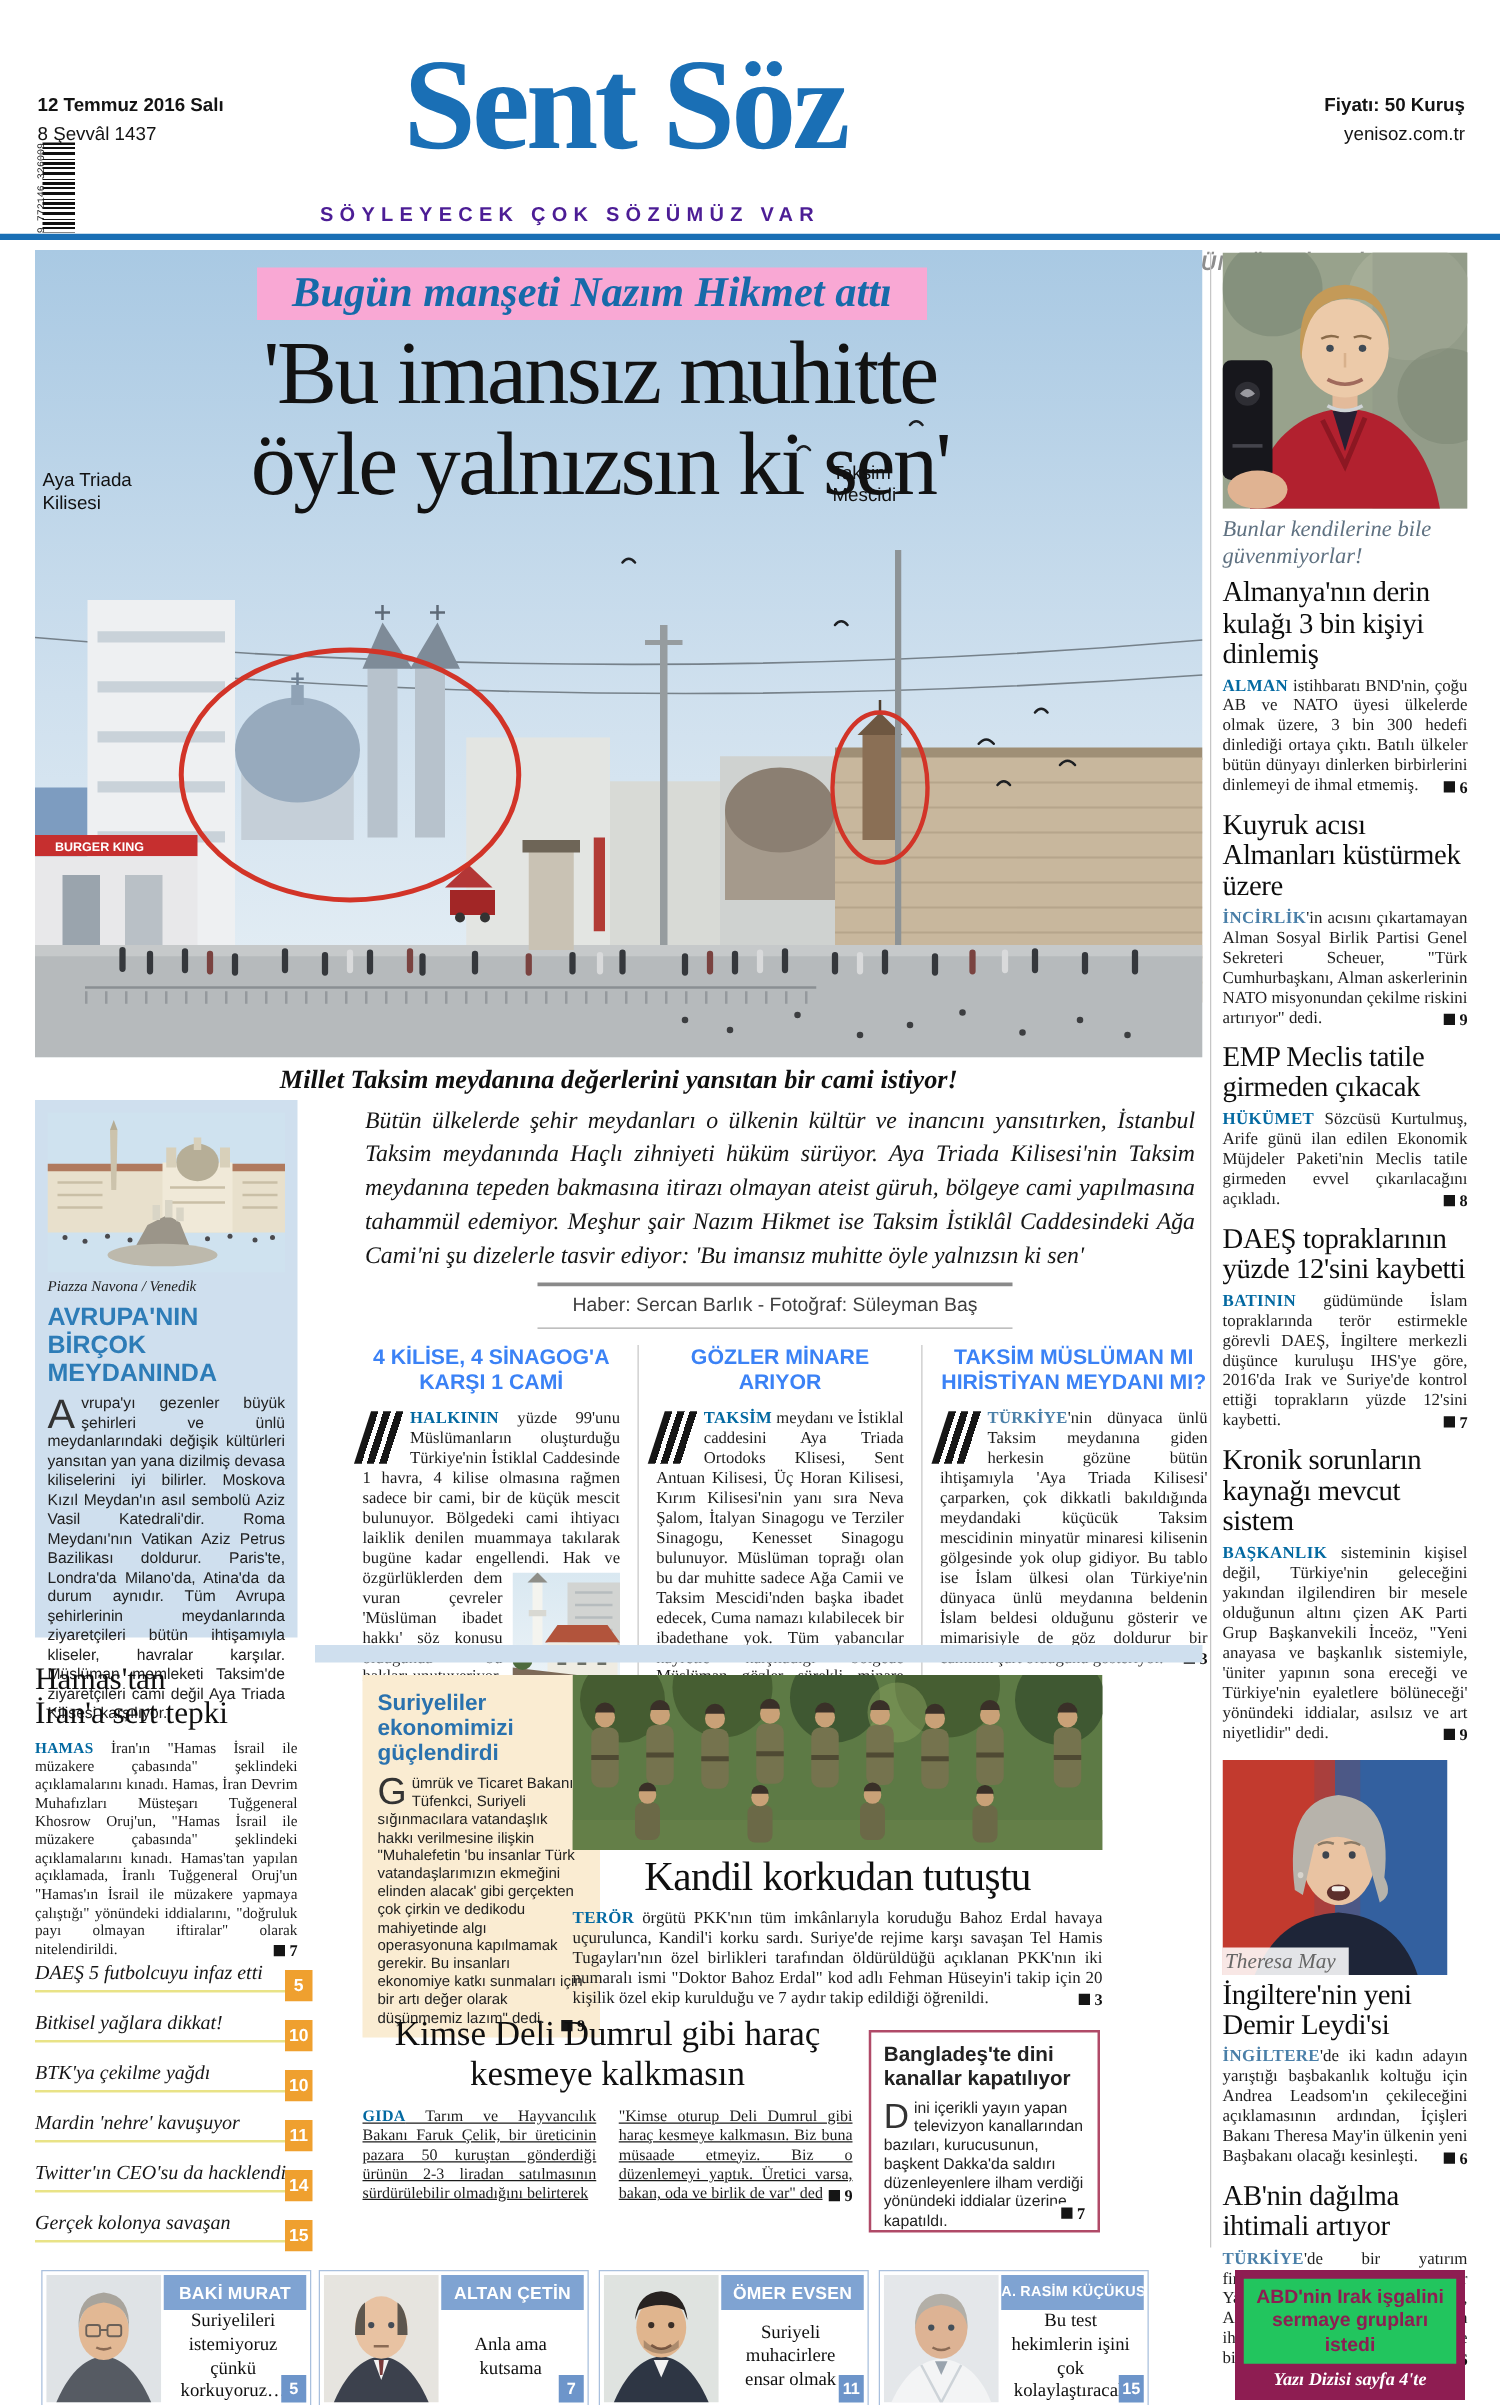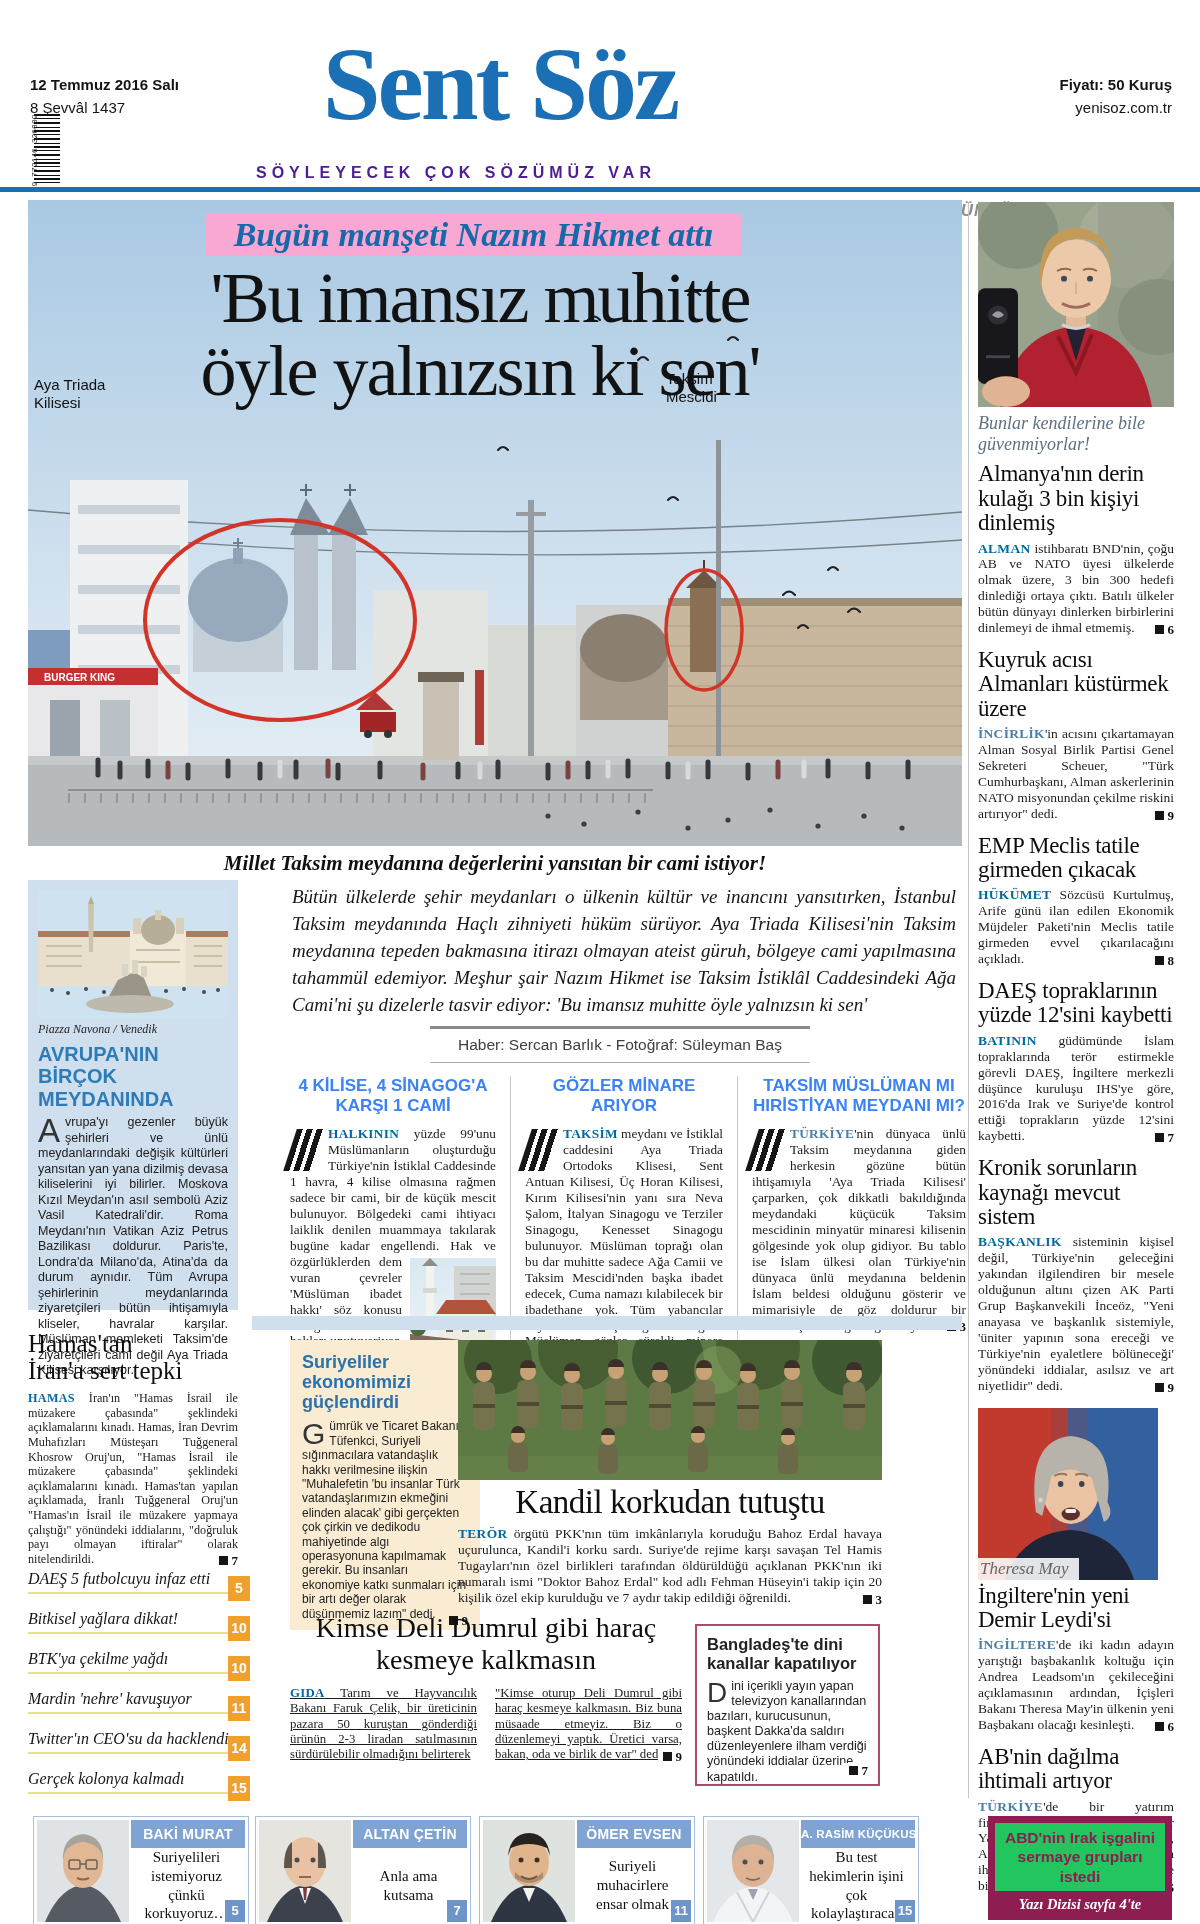--- a/index.html
+++ b/index.html
@@ -385,21 +385,21 @@
     </div>
     <div class="titem">
       <span class="t">Mardin 'nehre' kavuşuyor</span>
       <span class="pg">11</span>
     </div>
     <div class="titem">
       <span class="t">Twitter'ın CEO'su da hacklendi</span>
       <span class="pg">14</span>
     </div>
     <div class="titem">
-      <span class="t">Gerçek kolonya kalmadı</span>
+      <span class="t">Gerçek kolonya savaşan</span>
       <span class="pg">15</span>
     </div>
   </div>
 
   <div class="abs sbox">
     <h3>Suriyeliler ekonomimizi güçlendirdi</h3>
     <div class="sboxbody">
       <span style="display:block;">Gümrük ve Ticaret Bakanı Tüfenkci, Suriyeli sığınmacılara vatandaşlık hakkı verilmesine ilişkin "Muhalefetin 'bu insanlar Türk vatandaşlarımızın ekmeğini elinden alacak' gibi gerçekten çok çirkin ve dedikodu mahiyetinde algı operasyonuna kapılmamak gerekir. Bu insanları ekonomiye katkı sunmaları için bir artı değer olarak düşünmemiz lazım" dedi.</span>
       <span class="pm"><i></i><b>9</b></span>
     </div>

